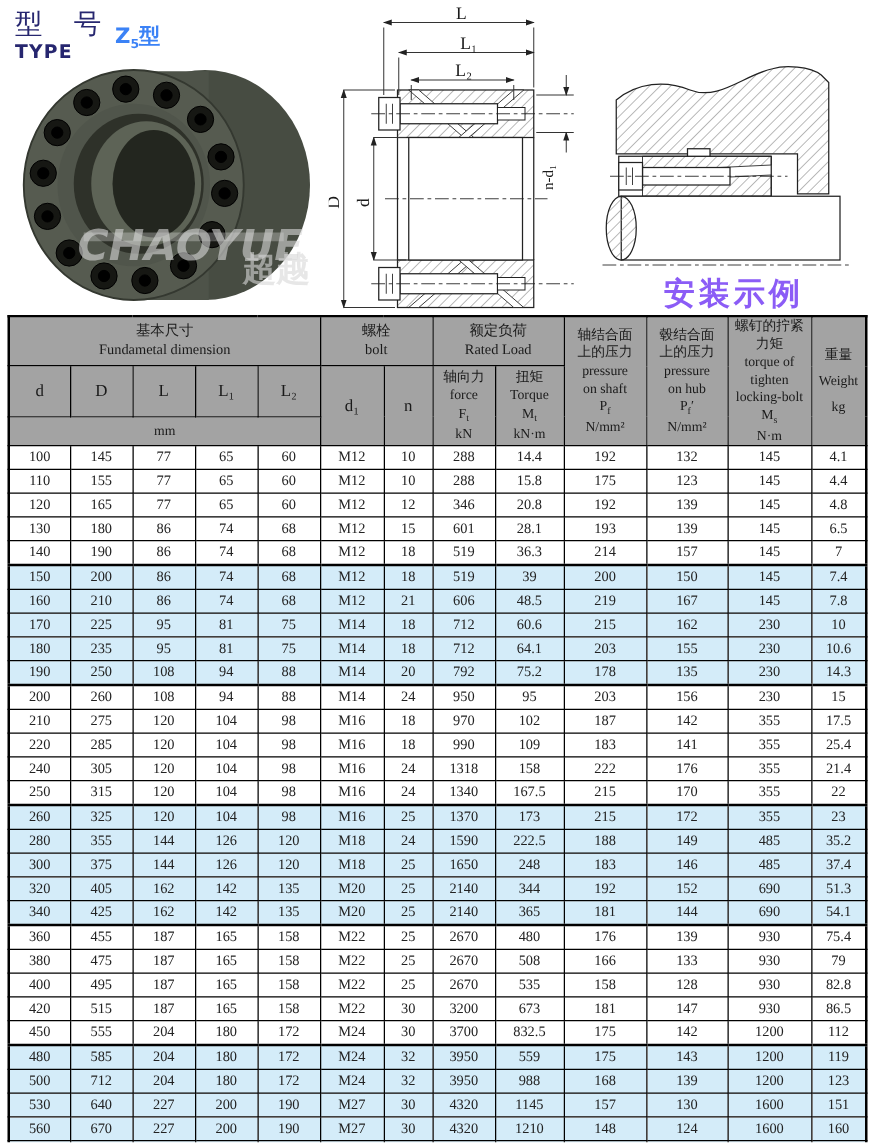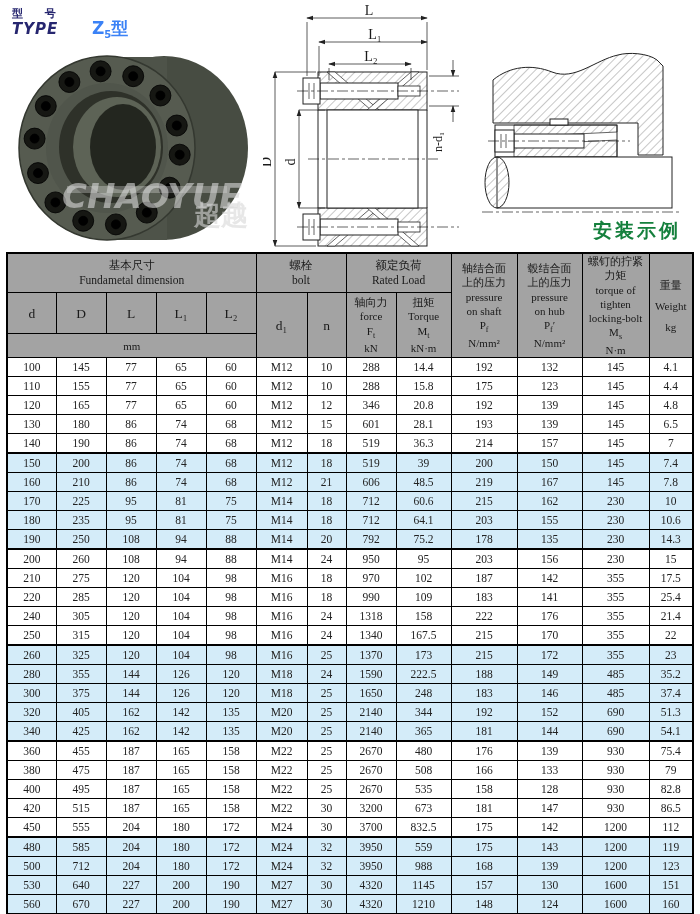--- a/index.html
+++ b/index.html
@@ -1,27 +1,27 @@
 <!DOCTYPE html>
 <html><head>
 <meta charset="utf-8">
 <style>
   html,body{margin:0;padding:0;background:#fff;}
   .stage{position:relative;width:700px;height:914px;background:#fff;overflow:hidden;
          font-family:"Liberation Serif",serif;color:#1a1a1a;}
   
   .titleblock{position:absolute;left:12px;top:8px;color:#26266f;font-family:"DejaVu Sans",sans-serif;}
-  .t-cn{font-size:11px;font-weight:bold;letter-spacing:9px;line-height:1.1;text-align:right;}
-  .t-en{font-size:15px;font-weight:bold;letter-spacing:1px;line-height:1.2;font-style:italic;}
+  .t-cn{font-size:22px;font-weight:normal;letter-spacing:9px;line-height:1.1;text-align:right;}
+  .t-en{font-size:15px;font-weight:bold;letter-spacing:1px;line-height:1.2;}
   .model{position:absolute;left:92px;top:17px;font-size:17px;font-weight:bold;color:#3b82f6;
          font-family:"DejaVu Sans",sans-serif;}
   .model sub{font-size:10px;}
   
-  .install-label{position:absolute;left:531px;top:218px;width:150px;text-align:right;
-     font-size:19px;font-weight:bold;color:#15803d;letter-spacing:3px;
+  .install-label{position:absolute;left:531px;top:218px;width:150px;text-align:left;
+     font-size:25px;font-weight:bold;color:#8b5cf6;letter-spacing:3px;
      font-family:"DejaVu Sans",sans-serif;}
   
   .abs{position:absolute;}
   
   table.spec{position:absolute;left:6px;top:252px;width:688px;border-collapse:collapse;
      table-layout:fixed;border:2px solid #000;background:#fff;}
   .spec th,.spec td{border:1px solid #000;text-align:center;vertical-align:middle;
      padding:0;font-weight:normal;overflow:hidden;}
   .spec thead th{background:#a3a3a3;font-size:11px;line-height:1.28;}
   .h1 th{height:38px;}

